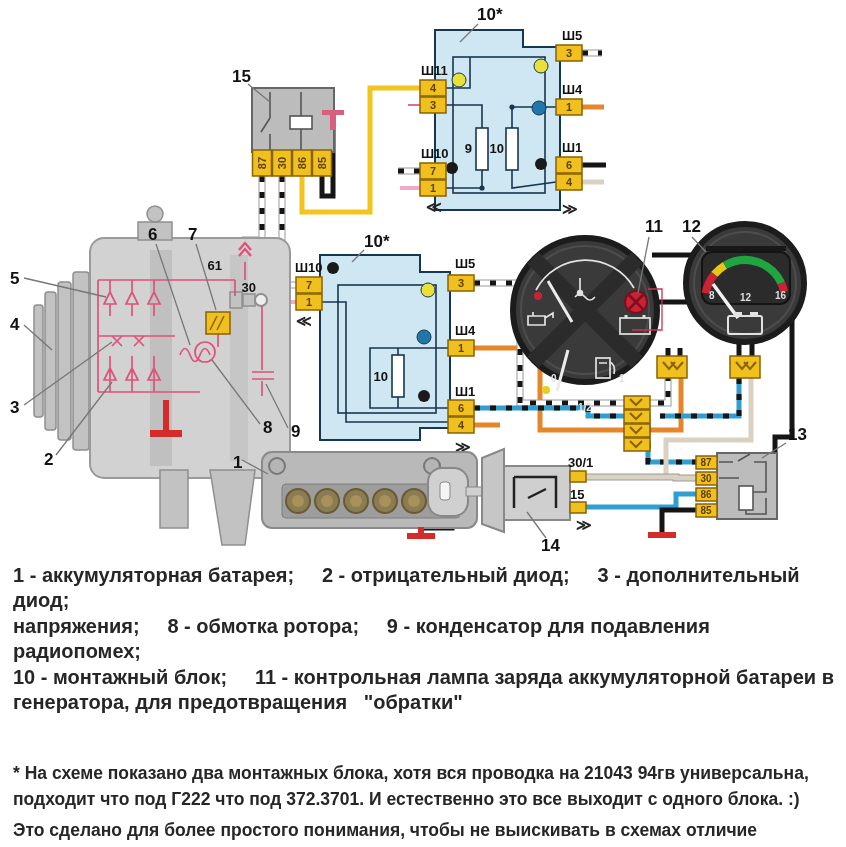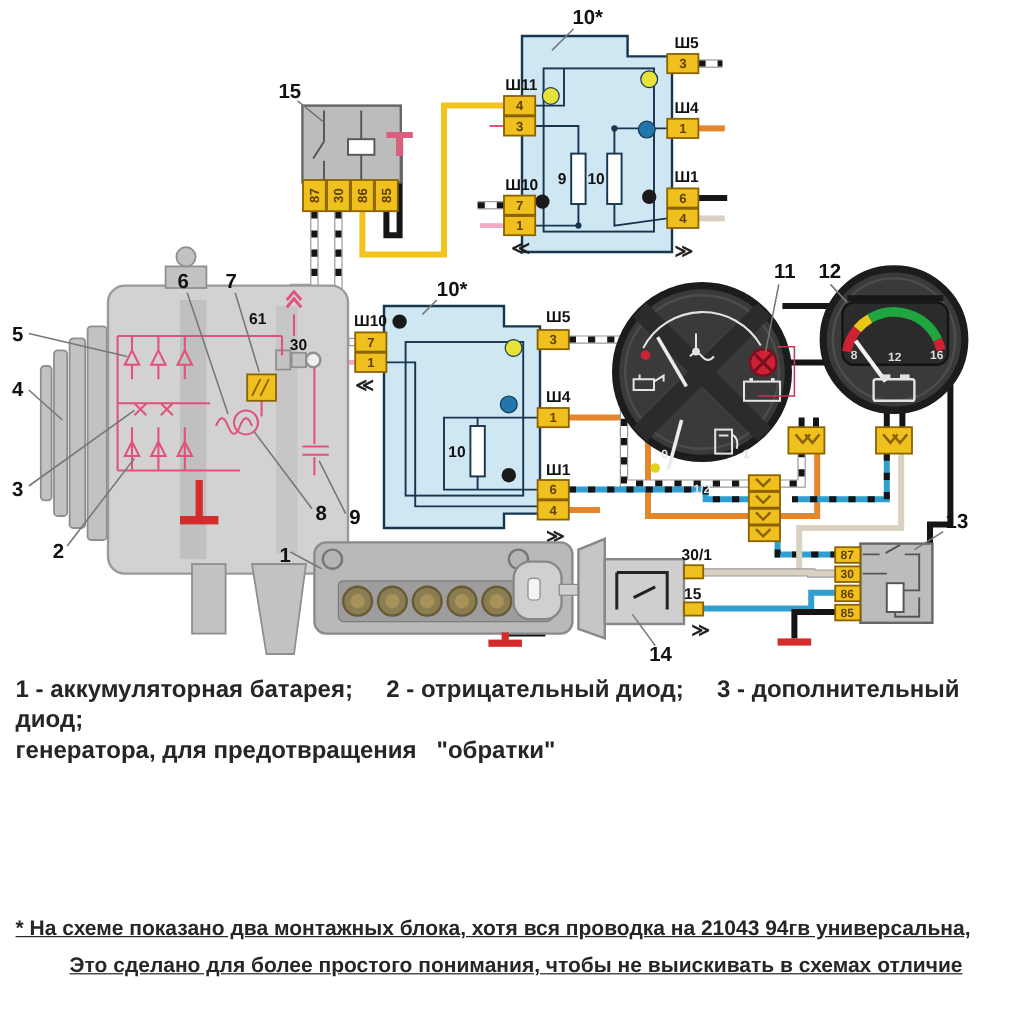--- a/index.html
+++ b/index.html
@@ -26,22 +26,22 @@
   .w-out{stroke:#9a9a9a;stroke-width:7;fill:none;}
   .w-white{stroke:#ffffff;stroke-width:5;fill:none;}
   .w-dash{stroke:#151515;stroke-width:5;fill:none;stroke-dasharray:6 10;}
   .metal{fill:#d2d2d2;stroke:#9a9a9a;stroke-width:2;}
   .metal2{fill:#c2c2c2;stroke:#8f8f8f;stroke-width:1.5;}
   .gauge-ic{stroke:#e3e3e3;stroke-width:1.7;fill:none;}
   .arrow{font-weight:bold;font-size:15px;fill:#222;}
   .legend{position:absolute;left:13px;top:563px;width:828px;color:#262626;}
   .legend-line{white-space:pre-wrap;font-weight:bold;font-size:20px;line-height:25.4px;}
   .footnote{position:absolute;left:13px;top:760px;width:828px;color:#262626;}
-  .footnote-line{white-space:pre-wrap;font-weight:bold;font-size:17.5px;line-height:26px;text-decoration:underline;}
-  .footnote-line.last{margin-top:5px;margin-left:45px;}
+  .footnote-line{white-space:pre-wrap;font-weight:bold;font-size:17.5px;line-height:26px;}
+  .footnote-line.last{margin-top:5px;}
 </style>
 </head>
 <body>
 
 <div class="page">
 <svg width="846" height="560" viewBox="0 0 846 560">
 
   <g>
 
     <path class="w-yellow" d="M302,176 L302,212 L370,212 L370,88 L420,88"></path>
@@ -421,20 +421,23 @@
       <rect x="648" y="532" width="28" height="6" fill="#d42b2b"></rect>
     </g>
     <text class="lbl" x="788" y="440">13</text>
     <line class="ptr" x1="786" y1="443" x2="762" y2="458"></line>
   </g>
 </svg>
 
 
 <div class="legend">
   <div class="legend-line">1 - аккумуляторная батарея;     2 - отрицательный диод;     3 - дополнительный диод;</div>
+  <div class="legend-line">напряжения;     8 - обмотка ротора;     9 - конденсатор для подавления радиопомех;</div>
+  <div class="legend-line">10 - монтажный блок;     11 - контрольная лампа заряда аккумуляторной батареи в</div>
   <div class="legend-line">генератора, для предотвращения   "обратки"</div>
 </div>
 
 <div class="footnote">
   <div class="footnote-line">* На схеме показано два монтажных блока, хотя вся проводка на 21043 94гв универсальна,</div>
+  <div class="footnote-line">подходит что под Г222 что под 372.3701. И естественно это все выходит с одного блока. :)</div>
   <div class="footnote-line last">Это сделано для более простого понимания, чтобы не выискивать в схемах отличие</div>
 </div>
 </div>
 
 </body></html>

